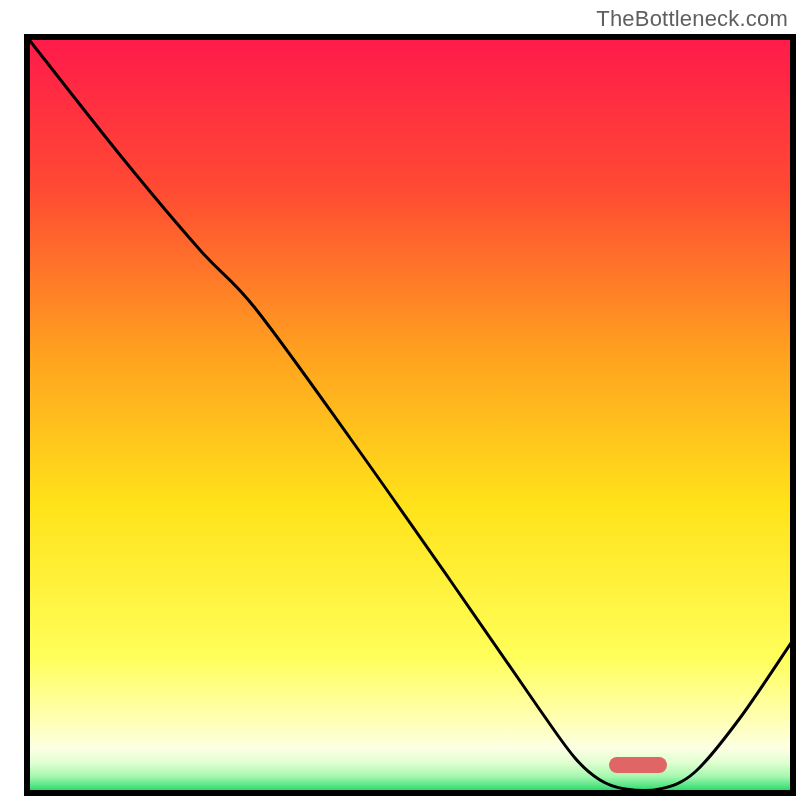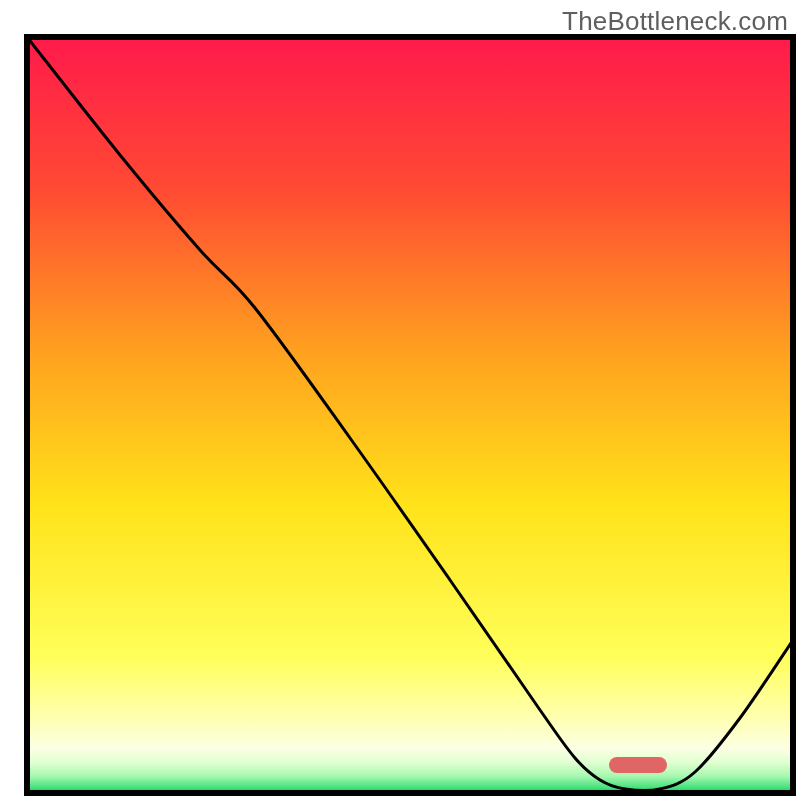--- a/index.html
+++ b/index.html
@@ -12,21 +12,21 @@
   }
   .chart-container {
     position: relative;
     width: 800px;
     height: 800px;
   }
   .watermark {
     position: absolute;
     top: 6px;
     right: 12px;
-    font-size: 26px;
+    font-size: 22px;
     font-weight: 500;
     color: #5f5f5f;
     letter-spacing: 0.2px;
     z-index: 10;
   }
   svg.plot {
     position: absolute;
     left: 0;
     top: 0;
     width: 800px;

